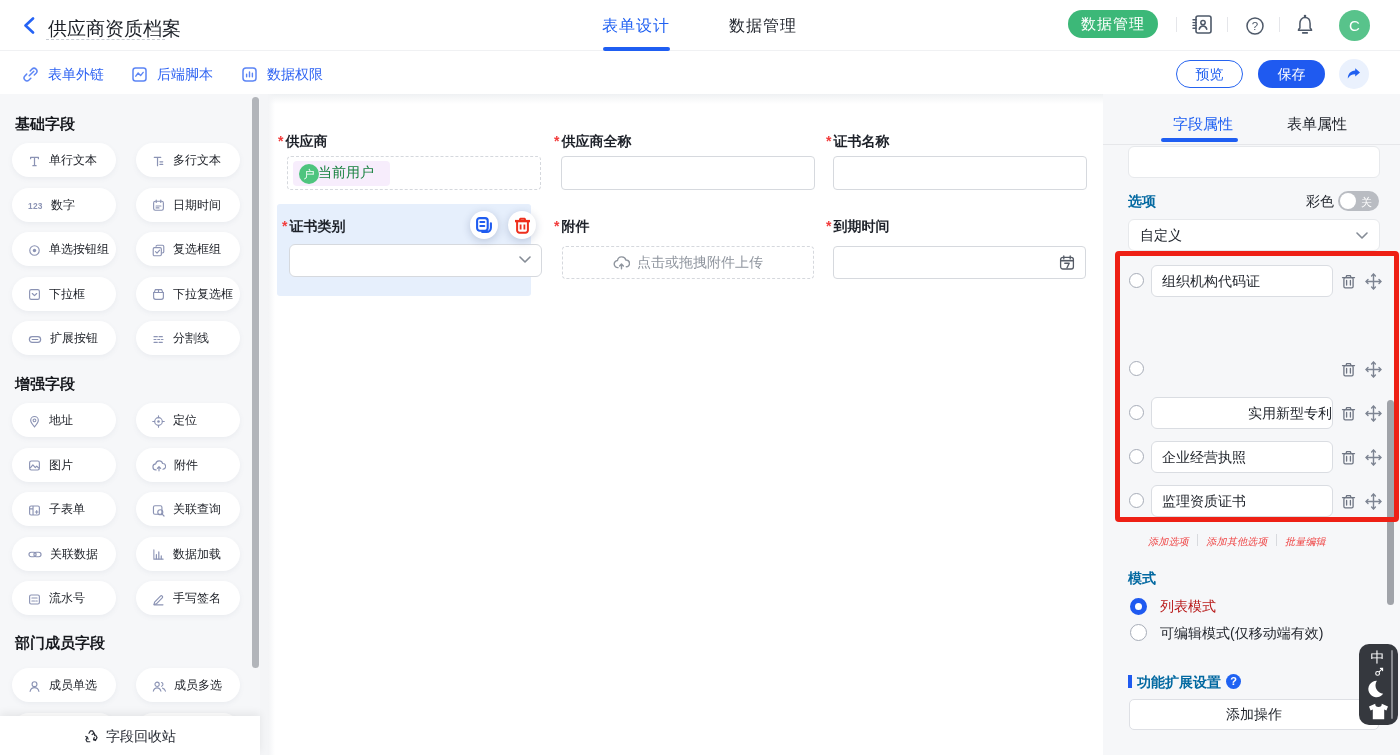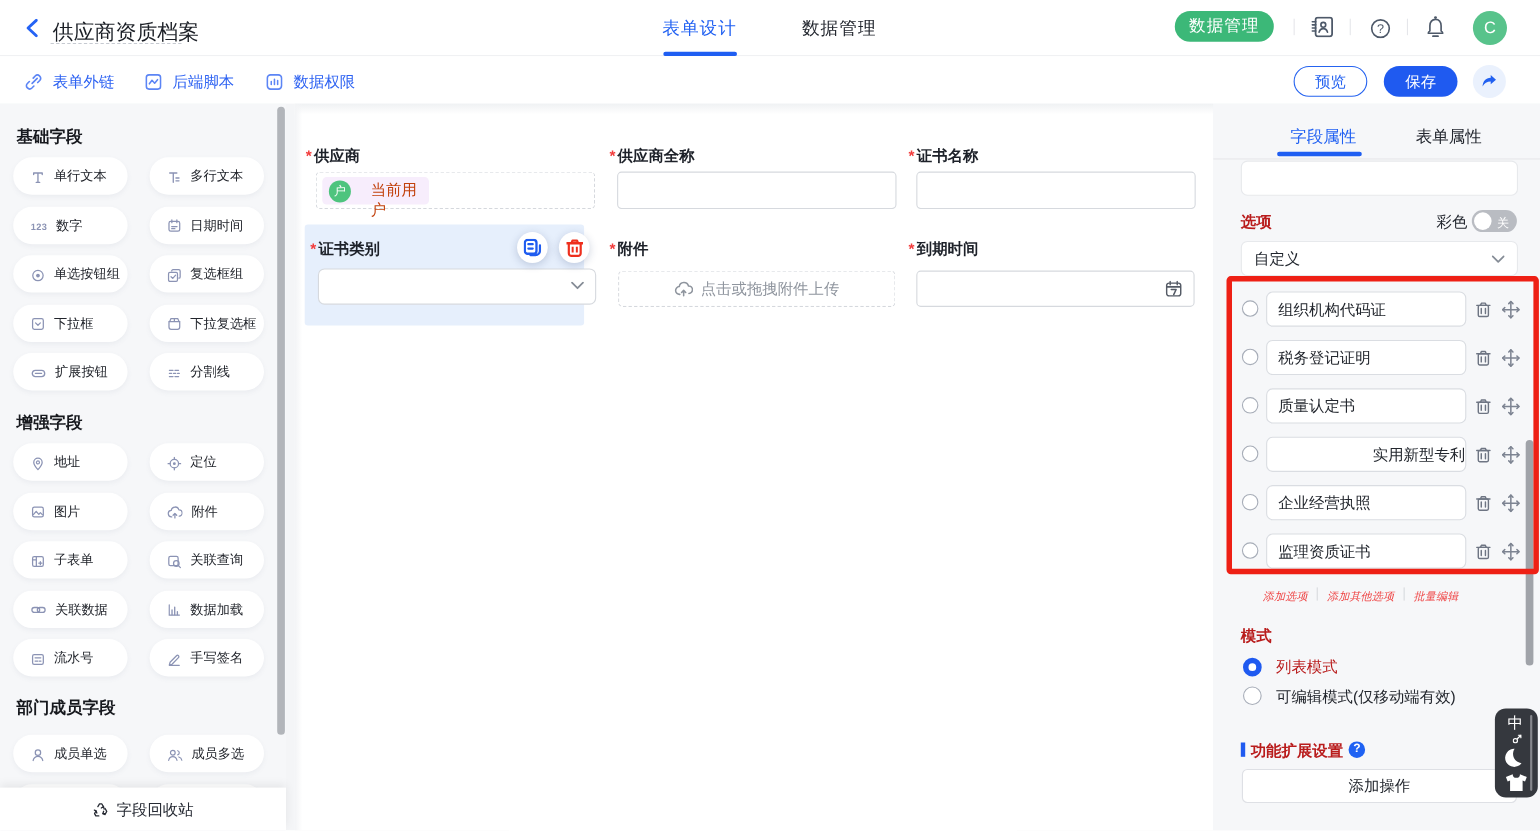--- a/index.html
+++ b/index.html
@@ -49,21 +49,21 @@
 .cirbtn{position:absolute;width:28px;height:28px;border-radius:50%;background:#fff;box-shadow:0 2px 8px rgba(31,53,105,0.22);}
 
 .rtab{position:absolute;top:21px;font-size:15px;}
 #rtab-line{position:absolute;left:58px;top:44px;width:77px;height:4px;border-radius:2px;background:#1f5ef2;}
 #rtab-border{position:absolute;left:0;top:50px;width:297px;height:1px;background:#e6e7ea;}
 .rinput{position:absolute;left:25px;width:252px;background:#fff;border:1px solid #e7e9ec;border-radius:6px;}
 .optrow .oinput{position:absolute;left:48px;width:182px;height:32px;background:#fff;border:1px solid #dadde2;border-radius:6px;font-size:14px;color:#23272e;line-height:30px;padding-left:10px;}
 .optrow .oradio{position:absolute;left:26px;width:15px;height:15px;border:1.5px solid #a7adb8;border-radius:50%;background:#fff;}
 #redbox{position:absolute;left:12px;top:157px;width:284px;height:271px;border:5px solid #ee2015;border-radius:4px;z-index:3;}
 .rlink{color:#ef4444;font-size:10px;font-style:italic;}
-.rbold{position:absolute;font-size:14px;font-weight:bold;color:#b91c1c;}
+.rbold{position:absolute;font-size:14px;font-weight:bold;color:#0369a1;}
 #addop{position:absolute;left:26px;top:604.5px;width:250px;height:31px;background:#fff;border:1px solid #dee0e5;border-radius:5px;text-align:center;line-height:29px;font-size:14px;color:#23272e;}
 #rp-scroll{position:absolute;left:284px;top:306px;width:7px;height:205px;border-radius:4px;background:#a0a3a9;}
 #darkwidget{position:absolute;left:1358.5px;top:643.5px;width:39px;height:81px;background:#35383e;border-radius:10px;z-index:9;}
 </style>
 </head>
 <body>
 
 <div id="hdr">
   <svg class="abs" style="left:23px;top:17px" width="12" height="17" viewBox="0 0 12 17">
       <path d="M10 1.5 L2.5 8.5 L10 15.5" fill="none" stroke="#2563f5" stroke-width="2.6" stroke-linecap="round" stroke-linejoin="round"></path>
@@ -278,21 +278,21 @@
         </svg>字段回收站</div>
   </div>
   <div id="canvas">
 
     <div class="flabel" style="left:10px;top:39px"><i>*</i>供应商</div>
     <div class="flabel" style="left:286px;top:39px"><i>*</i>供应商全称</div>
     <div class="flabel" style="left:558px;top:39px"><i>*</i>证书名称</div>
     <div class="finput fdash" style="left:19px;top:62px;width:254px;height:34px">
       <div style="position:absolute;left:5px;top:4px;width:97px;height:25px;background:#f7edfc;border-radius:4px;">
         <div style="position:absolute;left:6px;top:2.5px;width:20px;height:20px;border-radius:50%;background:#4ec47e;color:#fff;font-size:11px;text-align:center;line-height:20px;">户</div>
-        <div style="position:absolute;left:44px;top:3px;font-size:14px;color:#c2410c;">当前用户</div>
+        <div style="position:absolute;left:25px;top:3px;font-size:14px;color:#15803d;">当前用户</div>
       </div>
     </div>
     <div class="finput" style="left:293px;top:62px;width:254px;height:34px"></div>
     <div class="finput" style="left:565px;top:62px;width:254px;height:34px"></div>
 
     <div id="selblock">
       <div class="flabel" style="left:5px;top:14px"><i>*</i>证书类别</div>
       <div class="finput" style="left:11.5px;top:40px;width:253px;height:33px;border-radius:6px;">
         <svg style="position:absolute;right:10px;top:11px" width="12" height="8" viewBox="0 0 12 8">
             <path d="M1 1l5 5 5-5" fill="none" stroke="#858c96" stroke-width="1.6" stroke-linecap="round" stroke-linejoin="round"></path>
@@ -368,41 +368,22 @@
             <path d="M5.6 6.4v4.6M9.4 6.4v4.6" stroke-linecap="round"></path>
           </g>
         </svg>
       <svg style="position:absolute;left:262px;top:8px" width="17" height="17" viewBox="0 0 17 17">
           <g fill="none" stroke="#7d8492" stroke-width="1.4" stroke-linecap="round" stroke-linejoin="round">
             <path d="M8.5 1.2v14.6M1.2 8.5h14.6"></path>
             <path d="M6.6 3l1.9-1.9L10.4 3M6.6 14l1.9 1.9L10.4 14M3 6.6L1.1 8.5 3 10.4M14 6.6l1.9 1.9L14 10.4"></path>
           </g>
         </svg>
     </div>
-    <div class="optrow" style="position:absolute;left:0;top:214.5px;width:297px;height:32px;">
-      <div class="oradio" style="top:8px"></div>
-      <div class="oinput">税务登记证明</div>
-      <svg style="position:absolute;left:238px;top:9px" width="15" height="15" viewBox="0 0 15 15">
-          <g fill="none" stroke="#6e7583" stroke-width="1.3">
-            <path d="M1.5 3.6h12" stroke-linecap="round"></path>
-            <path d="M5 3.4l.7-1.8h3.6l.7 1.8" stroke-linejoin="round"></path>
-            <rect x="2.9" y="3.6" width="9.2" height="10.2" rx="1.3"></rect>
-            <path d="M5.6 6.4v4.6M9.4 6.4v4.6" stroke-linecap="round"></path>
-          </g>
-        </svg>
-      <svg style="position:absolute;left:262px;top:8px" width="17" height="17" viewBox="0 0 17 17">
-          <g fill="none" stroke="#7d8492" stroke-width="1.4" stroke-linecap="round" stroke-linejoin="round">
-            <path d="M8.5 1.2v14.6M1.2 8.5h14.6"></path>
-            <path d="M6.6 3l1.9-1.9L10.4 3M6.6 14l1.9 1.9L10.4 14M3 6.6L1.1 8.5 3 10.4M14 6.6l1.9 1.9L14 10.4"></path>
-          </g>
-        </svg>
-    </div>
     <div class="optrow" style="position:absolute;left:0;top:258.5px;width:297px;height:32px;">
       <div class="oradio" style="top:8px"></div>
-      <div class="oinput">质量认定书</div>
       <svg style="position:absolute;left:238px;top:9px" width="15" height="15" viewBox="0 0 15 15">
           <g fill="none" stroke="#6e7583" stroke-width="1.3">
             <path d="M1.5 3.6h12" stroke-linecap="round"></path>
             <path d="M5 3.4l.7-1.8h3.6l.7 1.8" stroke-linejoin="round"></path>
             <rect x="2.9" y="3.6" width="9.2" height="10.2" rx="1.3"></rect>
             <path d="M5.6 6.4v4.6M9.4 6.4v4.6" stroke-linecap="round"></path>
           </g>
         </svg>
       <svg style="position:absolute;left:262px;top:8px" width="17" height="17" viewBox="0 0 17 17">
           <g fill="none" stroke="#7d8492" stroke-width="1.4" stroke-linecap="round" stroke-linejoin="round">

